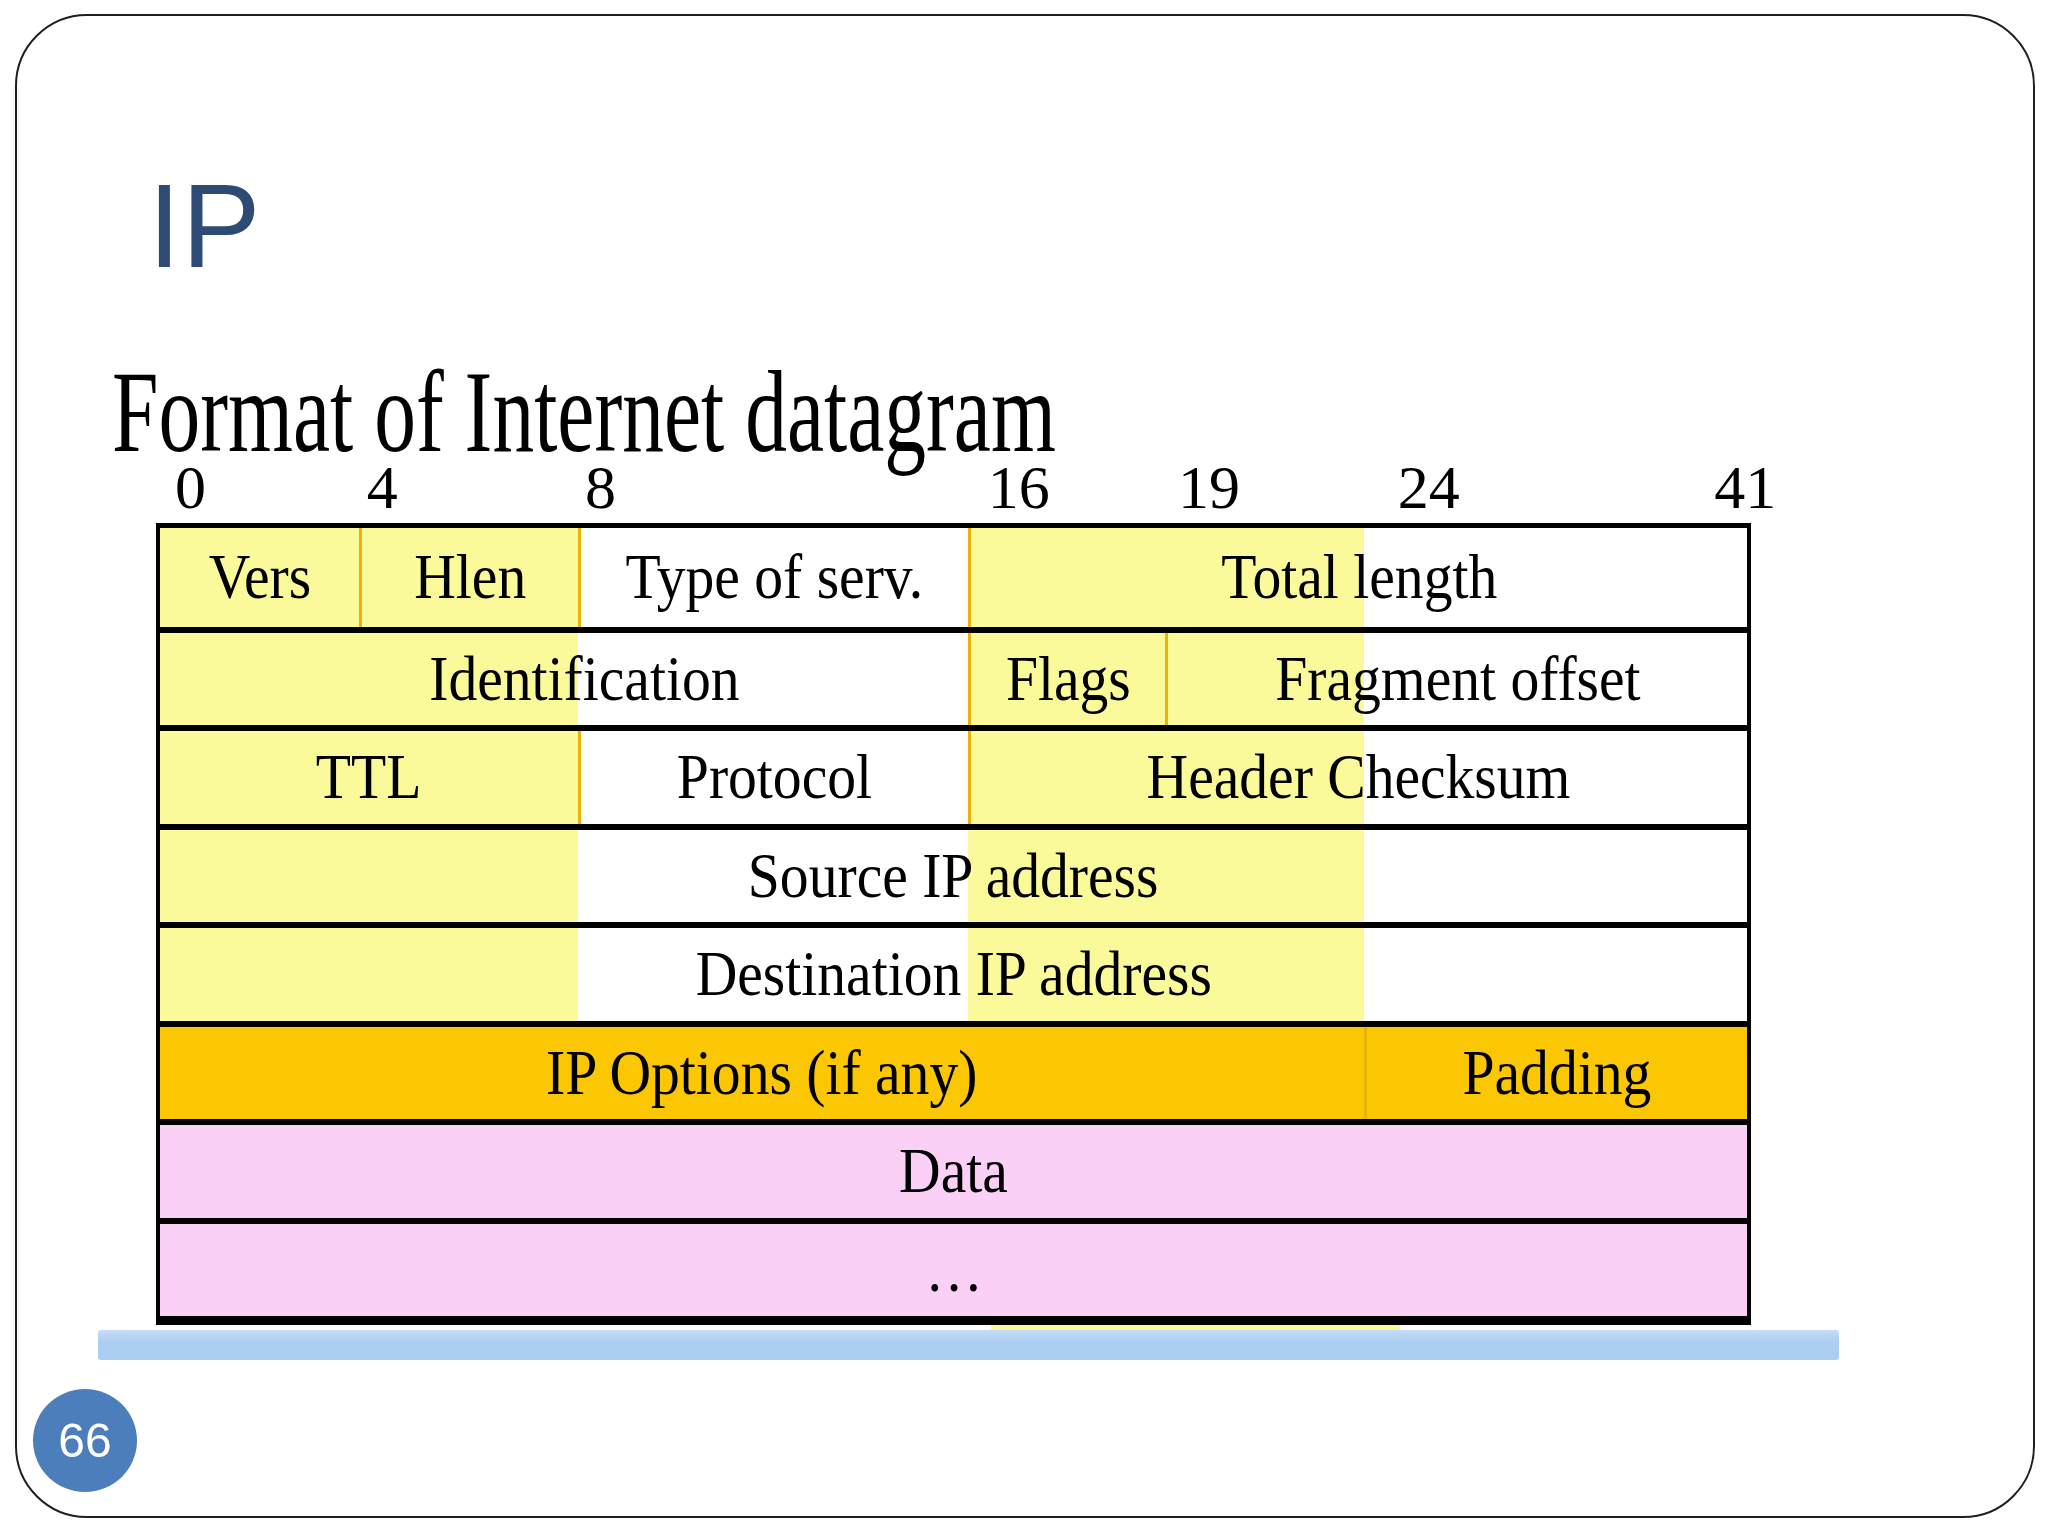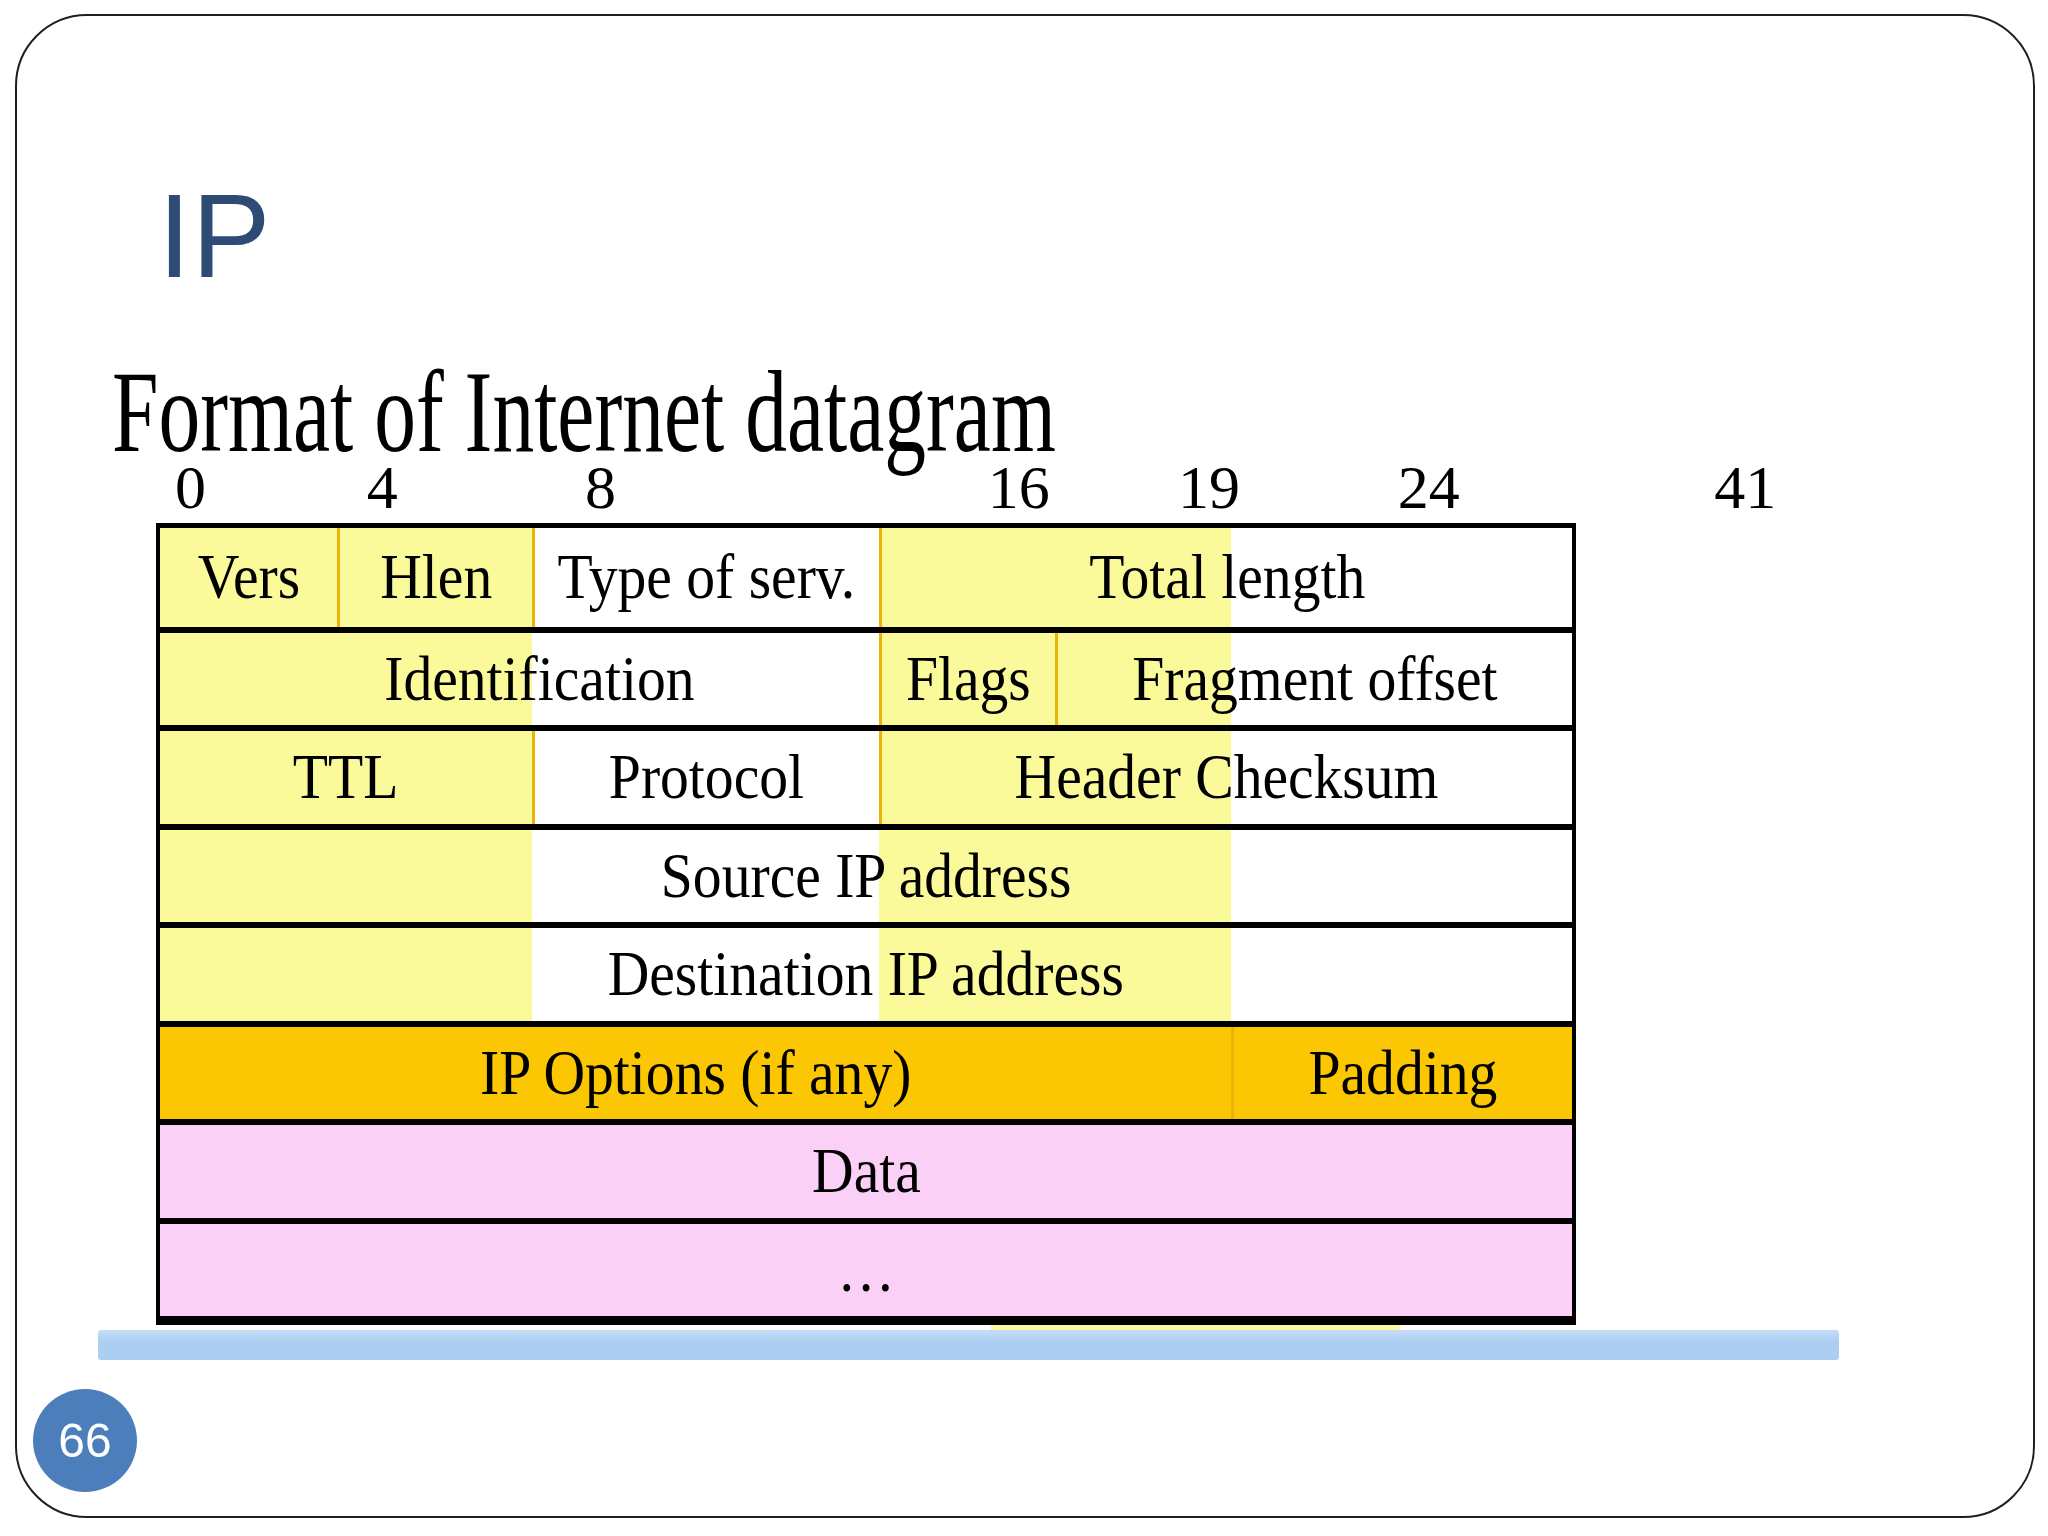--- a/index.html
+++ b/index.html
@@ -5,41 +5,41 @@
   html,body{margin:0;padding:0;background:#ffffff;}
   body{width:2048px;height:1536px;font-family:"Liberation Serif",serif;}
   .slide{position:relative;width:2048px;height:1536px;background:#fff;overflow:hidden;}
 
   .slide-border{
     position:absolute;left:15px;top:14px;width:2016px;height:1500px;
     border:2px solid #1f1f1f;border-radius:72px;z-index:0;background:transparent;
   }
 
   .title{
-    position:absolute;left:148px;top:162px;margin:10px;
+    position:absolute;left:148px;top:162px;margin:0;
     font-family:"Liberation Sans",sans-serif;font-weight:400;
     font-size:118px;line-height:1.1;color:var(--title-blue,#2E4B76);
     z-index:2;letter-spacing:1px;
   }
 
   .heading{
     position:absolute;left:112px;top:352px;margin:0;
     font-weight:400;font-size:116px;line-height:1.05;color:#000;
     transform:scaleX(0.72);transform-origin:left top;white-space:nowrap;
     z-index:2;
   }
 
   .ruler{position:absolute;left:156px;top:446px;width:1640px;height:72px;z-index:2;}
   .tick{
     position:absolute;bottom:0;transform:translateX(-50%);
     font-size:62px;line-height:62px;color:#000;white-space:nowrap;
   }
 
   .dgram{
-    position:absolute;left:156px;top:523px;width:1420px;height:802px;
+    position:absolute;left:156px;top:523px;width:1595px;height:802px;
     box-sizing:border-box;background:#fff;
     border:4px solid #000;border-top-width:5px;border-bottom-width:9px;
     display:grid;grid-template-rows:repeat(8,1fr);
     z-index:3;
   }
   .hl-band{
     position:absolute;top:0;height:62.5%;
     background:var(--highlight-yellow,#FAFA9B);z-index:0;
   }
   .row{position:relative;z-index:1;background:transparent;}

